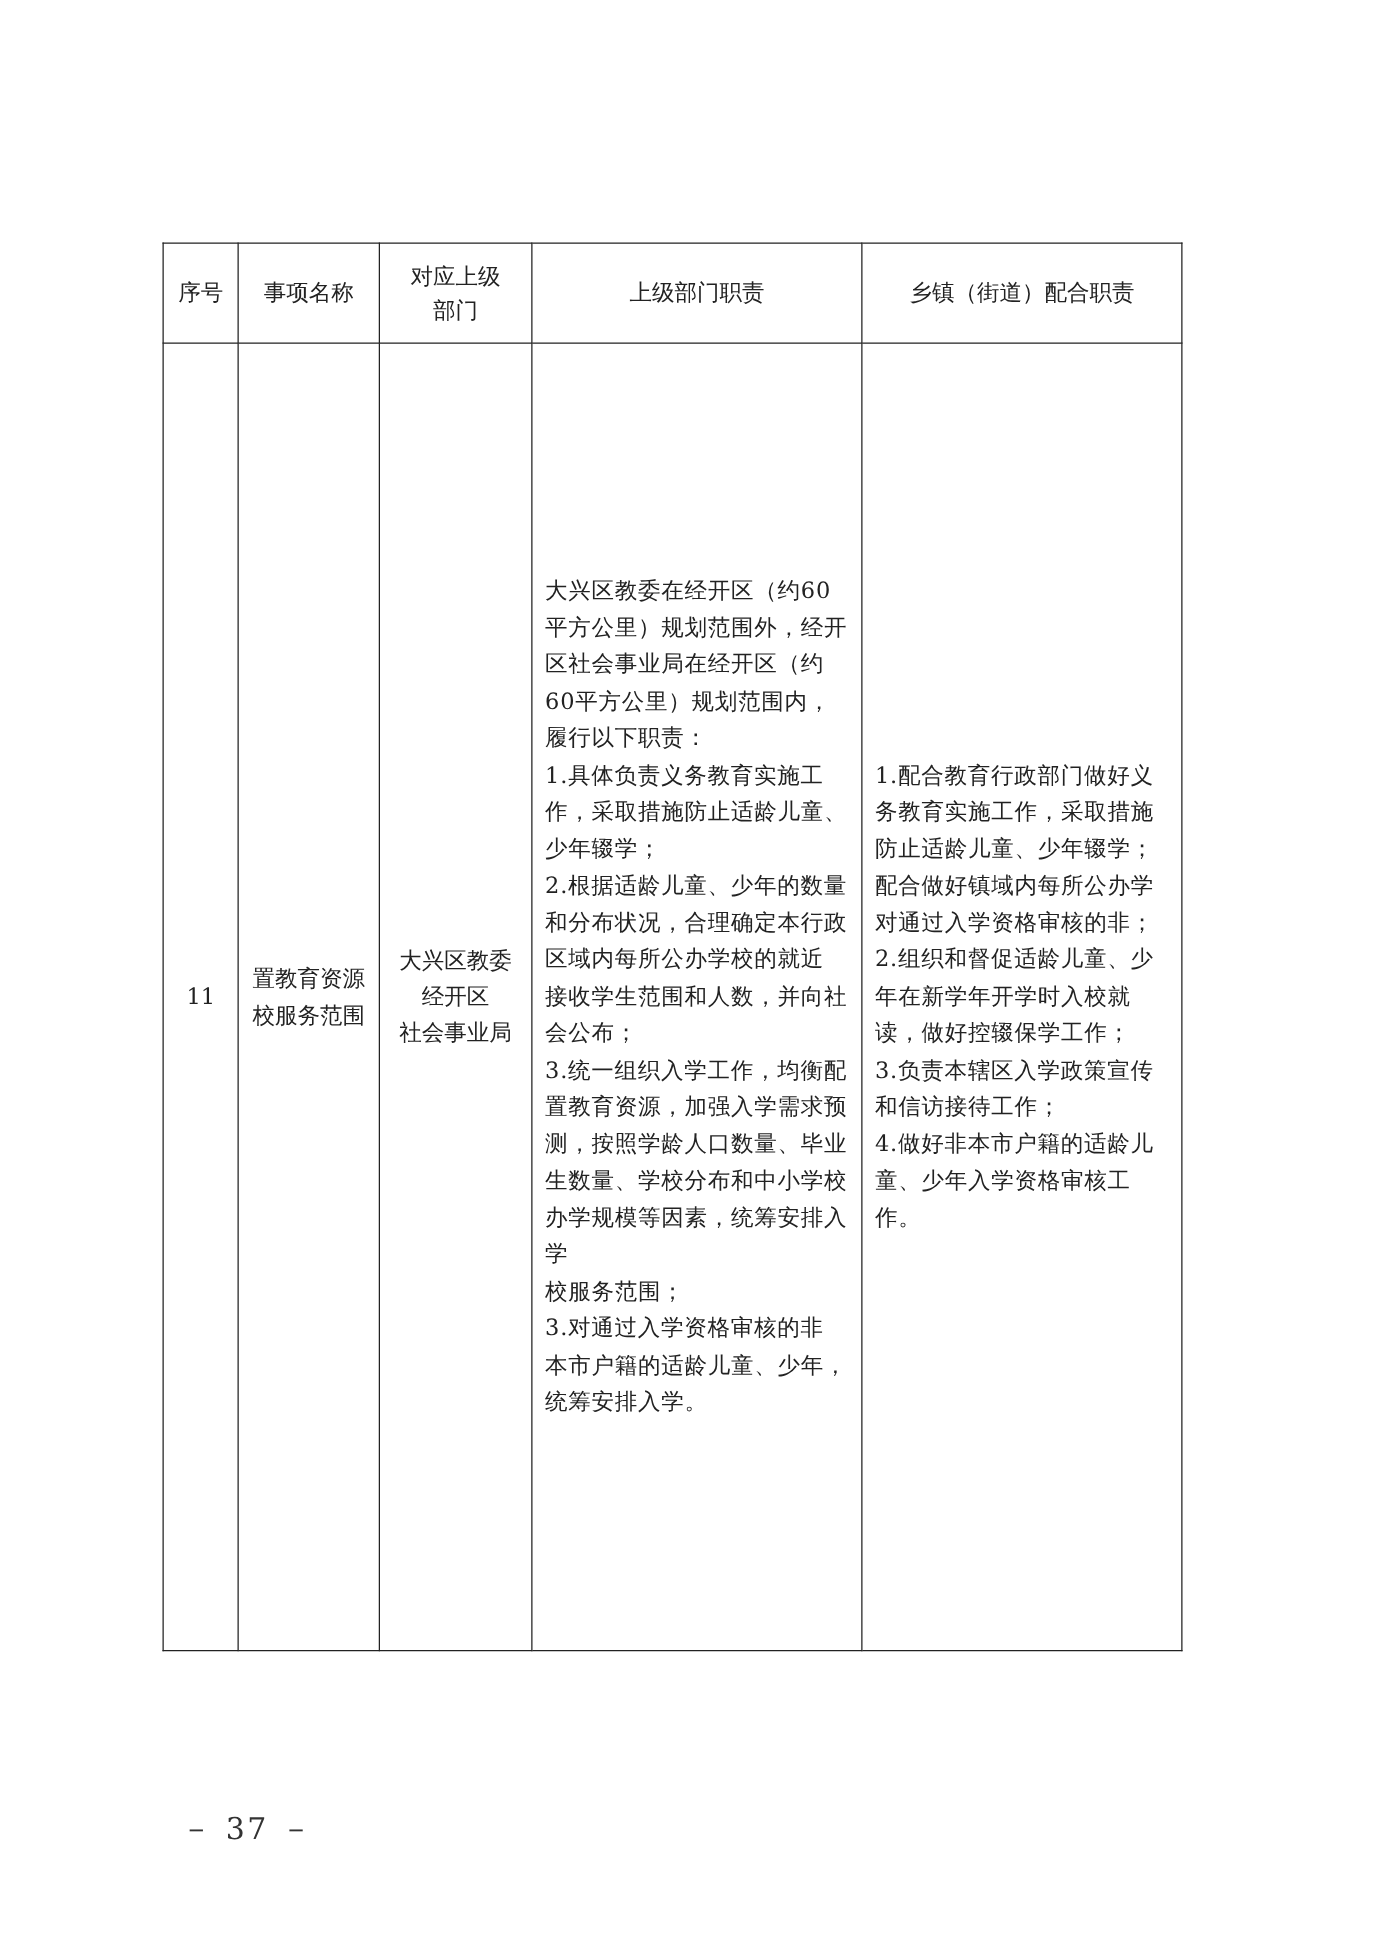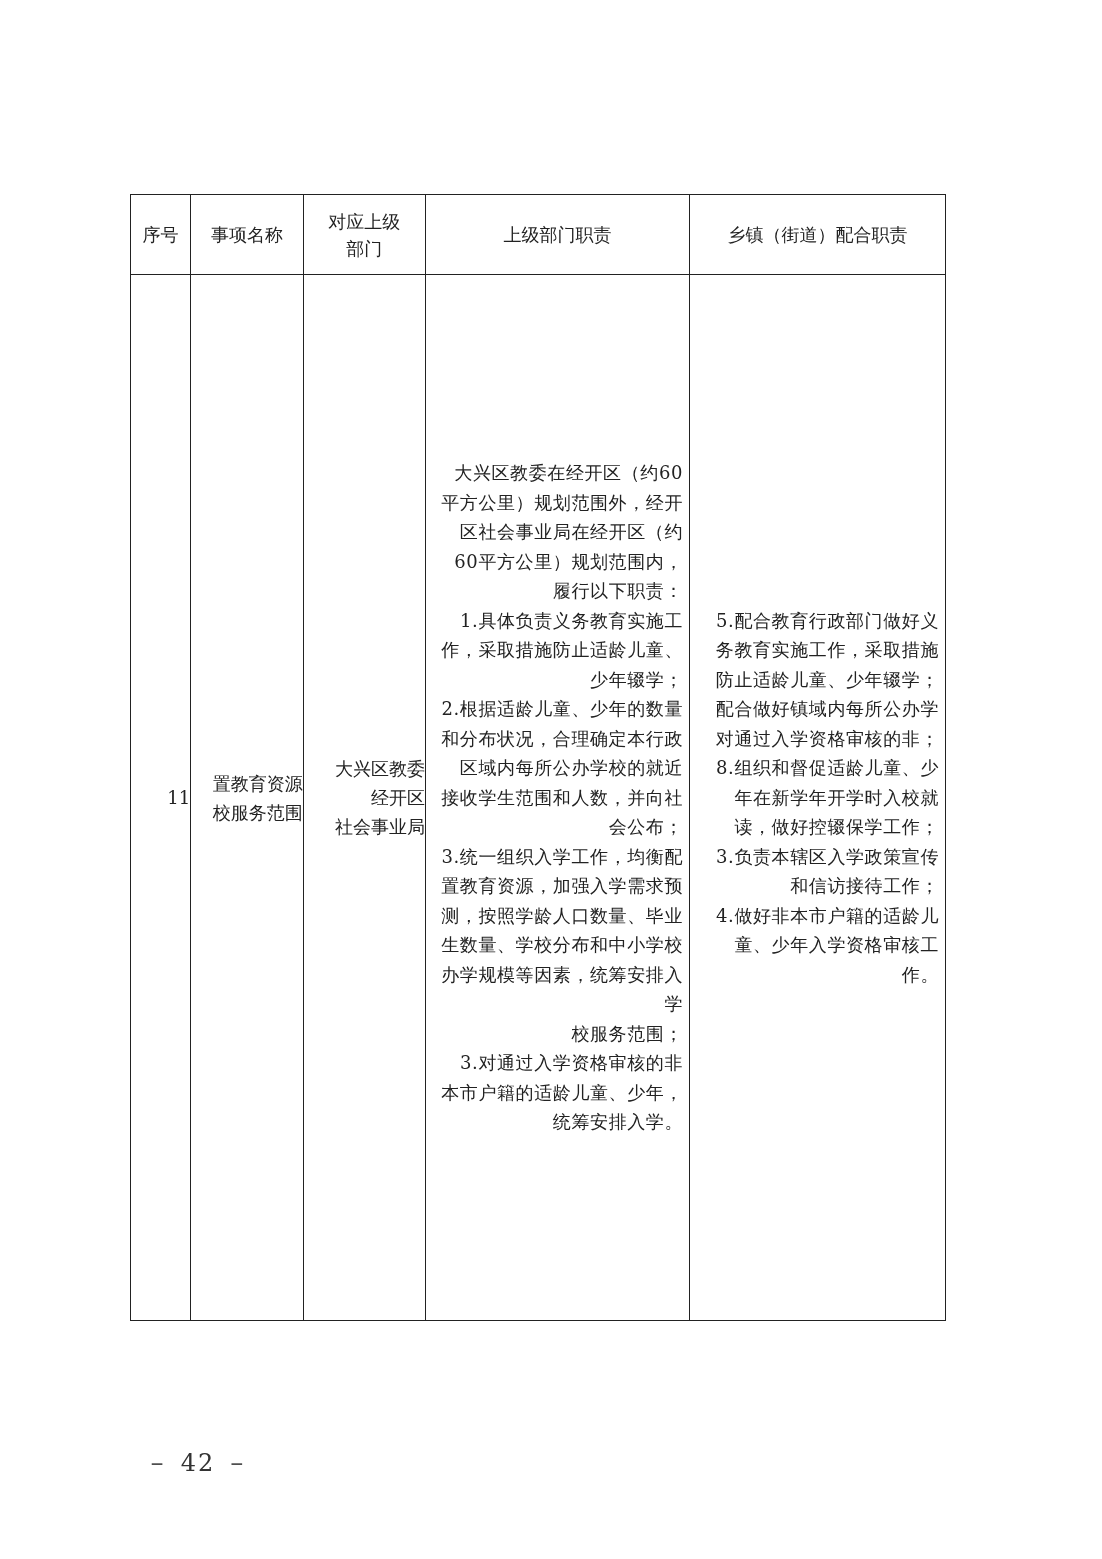--- a/index.html
+++ b/index.html
@@ -1,20 +1,20 @@
 <!DOCTYPE html>
 <html><head>
 <meta charset="utf-8">
 <style>
   html, body { margin:0; padding:0; background:#ffffff; }
   body { width:1102px; height:1559px; position:relative; overflow:hidden;
          font-family:"DejaVu Serif","Liberation Serif",serif; color:#222; }
   .tbl { position:absolute; left:130px; top:194px; width:816px; height:1127px;
          border-collapse:collapse; table-layout:fixed; }
-  .tbl td, .tbl th { border:1.5px solid #222; padding:0; vertical-align:middle;text-align:right; }
+  .tbl td, .tbl th { border:1.5px solid #222; padding:0; vertical-align:middle; }
   .tbl th { font-weight:normal; font-size:18px; text-align:center; line-height:27px;
             font-family:"DejaVu Sans","Liberation Sans",sans-serif; color:#222; }
   .hdr { height:80px; }
   .c-no { width:60px; }
   .c-name { width:112px; }
   .c-dept { width:122px; }
   .c-upper { width:263px; }
   .c-town { width:255px; }
   .cell-center { text-align:center; font-size:18px; line-height:29px; }
   .duties { font-size:18px; line-height:29.5px; padding:0 6px 0 10px !important;
@@ -74,30 +74,30 @@
       <div>置教育资源，加强入学需求预</div>
       <div>测，按照学龄人口数量、毕业</div>
       <div>生数量、学校分布和中小学校</div>
       <div>办学规模等因素，统筹安排入学</div>
       <div>校服务范围；</div>
       <div>3.对通过入学资格审核的非</div>
       <div>本市户籍的适龄儿童、少年，</div>
       <div>统筹安排入学。</div>
     </td>
     <td class="duties">
-      <div>5.配合教育行政部门做好义</div>
+      <div>1.配合教育行政部门做好义</div>
       <div>务教育实施工作，采取措施</div>
       <div>防止适龄儿童、少年辍学；</div>
       <div>配合做好镇域内每所公办学</div>
       <div>对通过入学资格审核的非；</div>
-      <div>8.组织和督促适龄儿童、少</div>
+      <div>2.组织和督促适龄儿童、少</div>
       <div>年在新学年开学时入校就</div>
       <div>读，做好控辍保学工作；</div>
       <div>3.负责本辖区入学政策宣传</div>
       <div>和信访接待工作；</div>
       <div>4.做好非本市户籍的适龄儿</div>
       <div>童、少年入学资格审核工作。</div>
     </td>
   </tr>
 </tbody>
   </table>
 
-<div class="page-num">－ 42 －</div>
+<div class="page-num">－ 37 －</div>
 
 </body></html>

